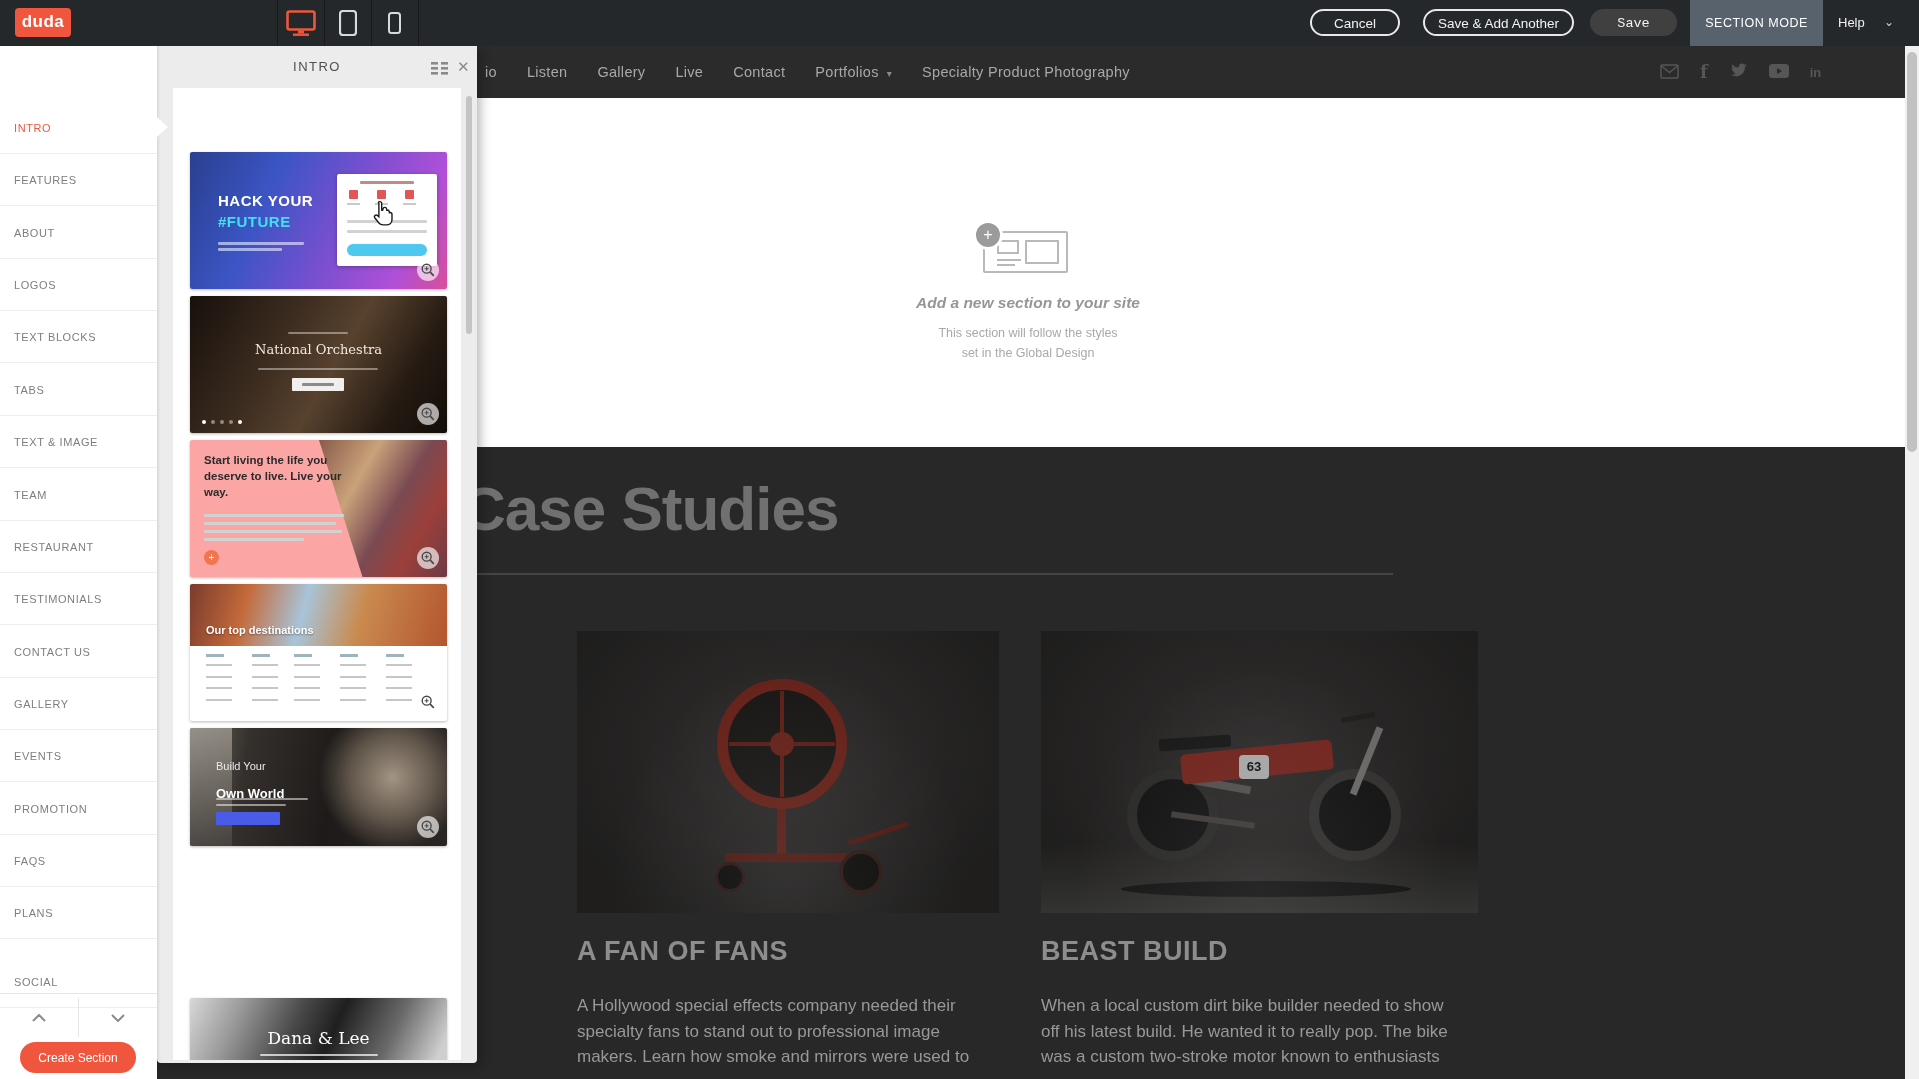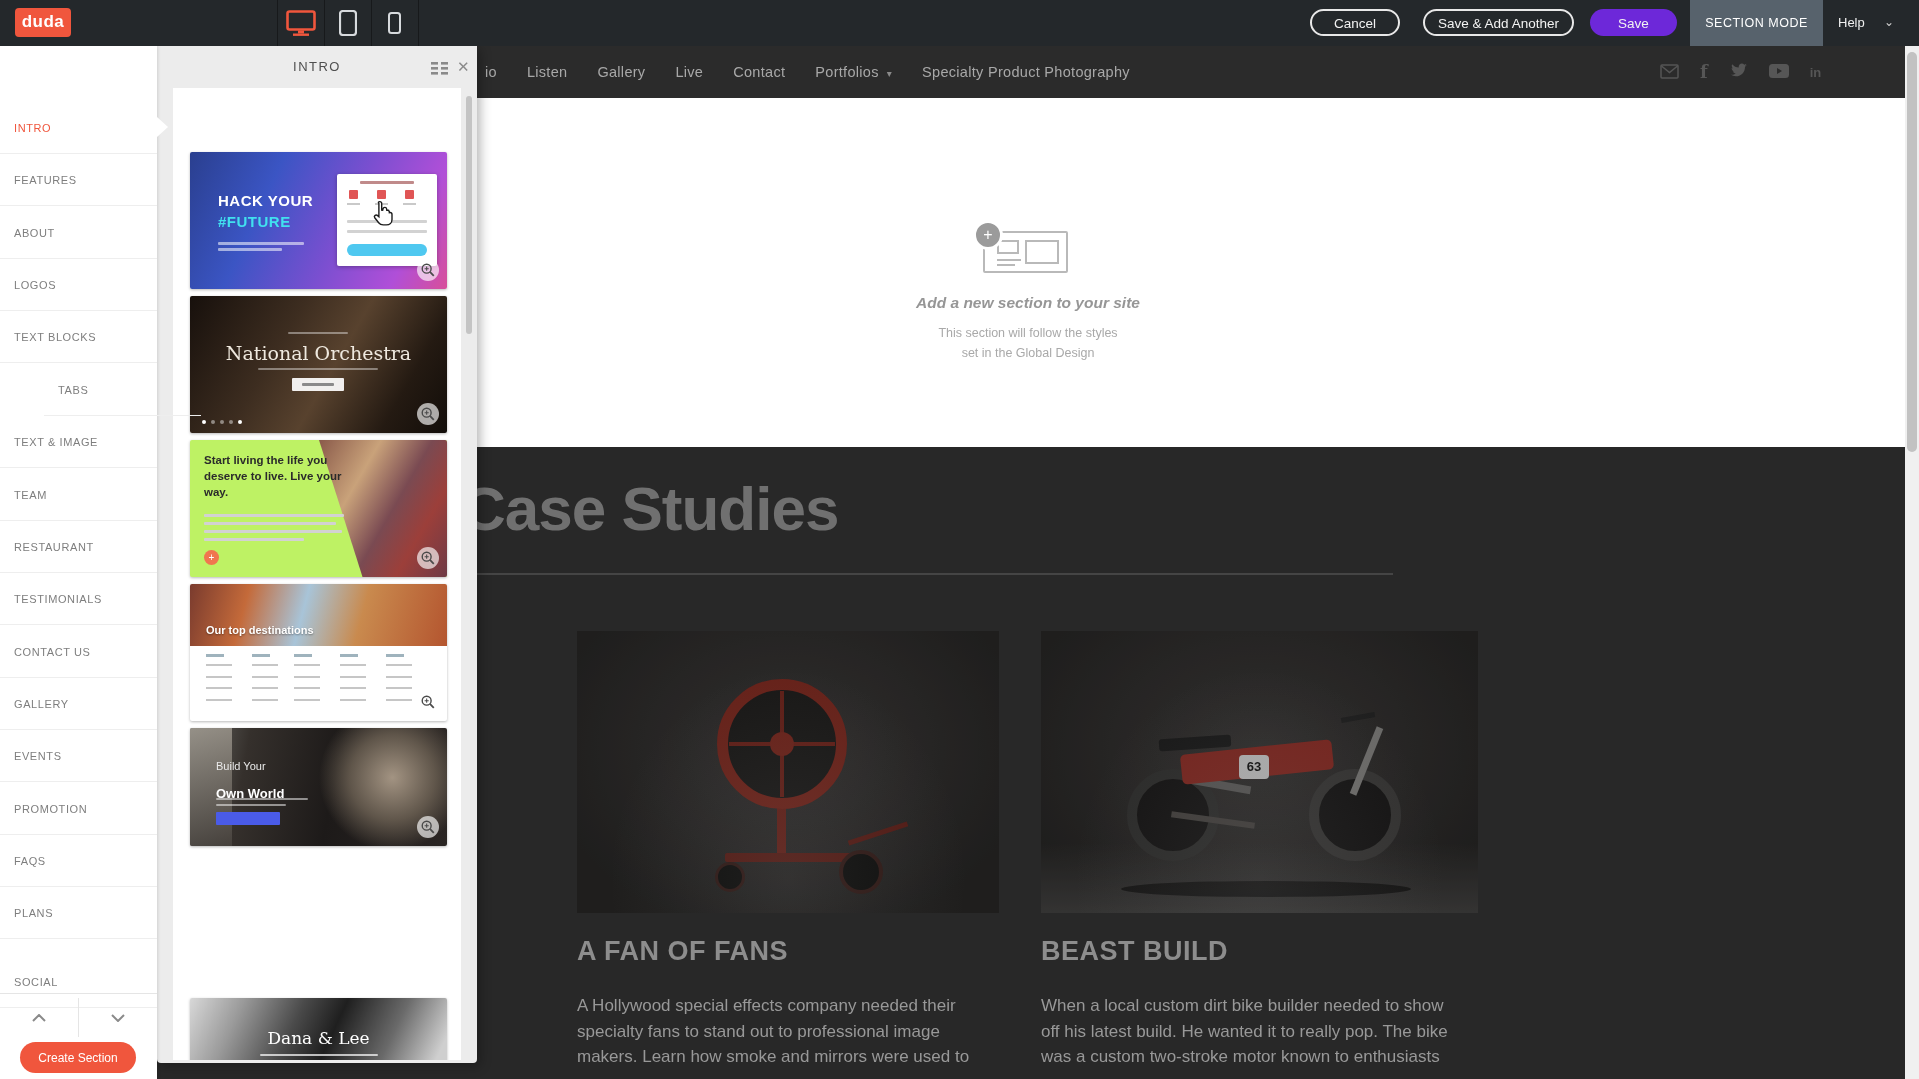--- a/index.html
+++ b/index.html
@@ -7,21 +7,21 @@
        font-family:"Liberation Sans",sans-serif;-webkit-font-smoothing:antialiased;}
 
   
   #topbar{position:absolute;left:0;top:0;width:1919px;height:46px;background:#24282b;z-index:30;}
   #logo{position:absolute;left:15px;top:8px;width:56px;height:29px;background:#f0563d;border-radius:4px;
         color:#fff;font-weight:bold;font-size:17px;text-align:center;line-height:28px;letter-spacing:.5px;}
   .seg-div{position:absolute;top:0;width:1px;height:46px;background:#17191b;}
   .dev-btn{position:absolute;top:0;width:47px;height:46px;display:flex;align-items:center;justify-content:center;}
   .tb-pill{position:absolute;top:9px;height:27px;box-sizing:border-box;border:2px solid #e8e8e8;border-radius:15px;
            color:#f2f2f2;font-size:13.5px;line-height:23px;text-align:center;background:transparent;}
-  #save-btn{border:none;background:#6d28d9;line-height:27px;}
+  #save-btn{border:none;background:#404040;line-height:27px;font-family:Liberation Mono, monospace;}
   #mode-box{position:absolute;left:1690px;top:0;width:133px;height:46px;background:#57626c;color:#fff;
             font-size:12.5px;letter-spacing:.5px;text-align:center;line-height:46px;}
   #help{position:absolute;left:1838px;top:0;height:46px;color:#f0f0f0;font-size:13px;line-height:46px;}
   #help-chev{position:absolute;left:1884px;top:0;height:46px;color:#cfcfcf;font-size:12px;line-height:44px;}
 
   
   #sidebar{position:absolute;left:0;top:46px;width:157px;height:1033px;background:#fff;z-index:20;
            box-shadow:1px 0 3px rgba(0,0,0,.12);}
   #sb-header{position:absolute;left:0;top:0;width:157px;height:56px;border-bottom:1px solid #e9e9e9;box-sizing:border-box;}
   #sb-header span{position:absolute;left:34px;top:20px;font-size:11px;color:#666;letter-spacing:.8px;}
@@ -55,25 +55,25 @@
   #t1 .h1{position:absolute;left:28px;top:40px;color:#fff;font-weight:bold;font-size:15px;letter-spacing:.5px;}
   #t1 .h2{position:absolute;left:28px;top:61px;color:#41e0ef;font-weight:bold;font-size:15px;letter-spacing:.5px;}
   #t1-card{position:absolute;right:10px;top:22px;width:100px;height:92px;background:#fff;border-radius:2px;
            box-shadow:0 1px 4px rgba(0,0,0,.3);}
   .t1num{position:absolute;top:16px;width:9px;height:9px;background:#e05555;border-radius:1px;}
   .t1lab{position:absolute;top:29px;width:13px;height:2px;background:#c9c9c9;}
   #t1-btn{position:absolute;left:10px;top:70px;width:80px;height:12px;background:#4fc8f0;border-radius:6px;}
   
   #t2{top:208px;height:137px;background:linear-gradient(120deg,#17100c 0%,#3d2d20 35%,#58422e 55%,#241a12 80%,#120d09 100%);}
   #t2 .title{position:absolute;left:0;top:46px;width:257px;text-align:center;color:#efe9df;
-             font-family:"DejaVu Serif",serif;font-size:19px;}
+             font-family:"DejaVu Serif",serif;font-size:13px;}
   #t2-btn{position:absolute;left:102px;top:82px;width:52px;height:13px;background:rgba(255,255,255,.92);border-radius:1px;}
   .dot{position:absolute;top:124px;width:4px;height:4px;border-radius:50%;background:rgba(255,255,255,.45);}
   
-  #t3{top:352px;height:137px;background:#bef264;}
+  #t3{top:352px;height:137px;background:#fca5a5;}
   #t3 .title{position:absolute;left:14px;top:12px;width:152px;color:#2b2b2b;font-weight:bold;font-size:11.5px;line-height:1.4;}
   #t3-photo{position:absolute;right:0;top:0;width:128px;height:137px;
             background:linear-gradient(120deg,#8a5a4a,#c9a27a 30%,#7a4a52 55%,#9c3f3a 75%,#6e3a46 100%);
             clip-path:polygon(0 0,100% 0,100% 100%,34% 100%);}
   #t3-plus{position:absolute;left:14px;top:110px;width:15px;height:15px;border-radius:50%;background:#f0764f;
            color:#fff;font-size:10px;line-height:15px;text-align:center;}
   
   #t4{top:496px;height:137px;background:#fff;}
   #t4-photo{position:absolute;left:0;top:0;width:257px;height:62px;
             background:linear-gradient(105deg,#7a3b2e 0%,#c46a3a 22%,#a8c4d8 44%,#c98a4e 66%,#b4552f 100%);}
@@ -394,21 +394,21 @@
     </div>
     <div id="panel-scroll"></div>
   </div>
 
   <div id="sidebar">
     <div class="sb-item active" style="top:56px;">INTRO</div>
     <div class="sb-item" style="top:108px;">FEATURES</div>
     <div class="sb-item" style="top:161px;">ABOUT</div>
     <div class="sb-item" style="top:213px;">LOGOS</div>
     <div class="sb-item" style="top:265px;">TEXT BLOCKS</div>
-    <div class="sb-item" style="top:318px;margin-left:44px;">TABS</div>
+    <div class="sb-item" style="top:318px;">TABS</div>
     <div class="sb-item" style="top:370px;">TEXT &amp; IMAGE</div>
     <div class="sb-item" style="top:423px;">TEAM</div>
     <div class="sb-item" style="top:475px;">RESTAURANT</div>
     <div class="sb-item" style="top:527px;">TESTIMONIALS</div>
     <div class="sb-item" style="top:580px;">CONTACT US</div>
     <div class="sb-item" style="top:632px;">GALLERY</div>
     <div class="sb-item" style="top:684px;">EVENTS</div>
     <div class="sb-item" style="top:737px;">PROMOTION</div>
     <div class="sb-item" style="top:789px;">FAQS</div>
     <div class="sb-item" style="top:841px;">PLANS</div>

